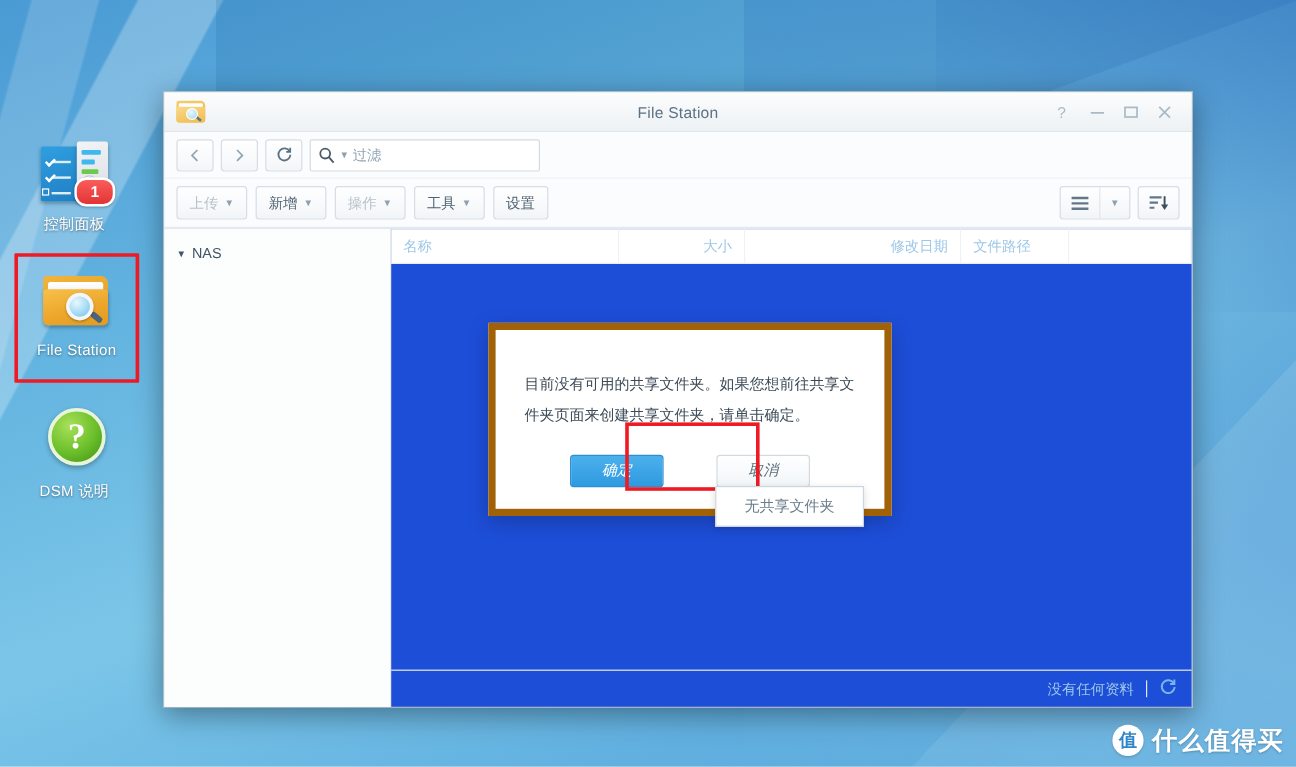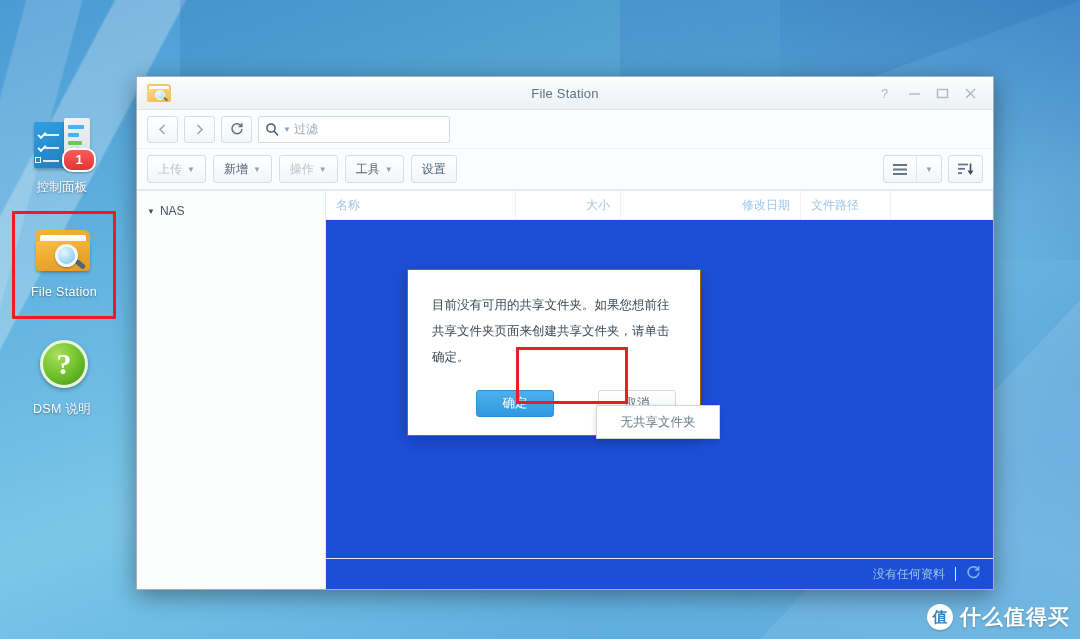--- a/index.html
+++ b/index.html
@@ -342,32 +342,32 @@
   }
   .sb-sep { width:1px; height:14px; background:#e2e9ee; }
   .sb-refresh { color:#73b8e8; cursor:pointer; font-size:14px; }
 
   
   #modal-overlay {
     position:absolute; left:0; top:0; right:0; bottom:0;
   }
   #dialog {
     position:absolute;
-    left:270px; top:192px; width:294px;
+    left:270px; top:192px; width:336px;
     background:#ffffff;
-    border:1px solid #a16207;
+    border:6px solid #a16207;
     box-shadow:0 5px 16px rgba(0,0,0,.22);
     box-sizing:border-box;
-    padding:22px 24px 18px 24px;
+    padding:32px 24px 18px 24px;
   }
   #dialog .msg {
     font-size:12.5px; color:#3c4b57; line-height:26px;
     margin-bottom:20px;
   }
-  #dialog .btns { display:flex; justify-content:flex-end; gap:12px; }
+  #dialog .btns { display:flex; justify-content:center; gap:12px;font-style:italic; }
   .dbtn {
     width:78px; height:27px;
     font-size:12.5px; border-radius:3px;
     display:flex; align-items:center; justify-content:center;
     cursor:pointer; box-sizing:border-box;
   }
   .dbtn.primary {
     background: linear-gradient(#4cb0ec,#2f9ae0);
     border:1px solid #2b8fd4; color:#fff;
   }

